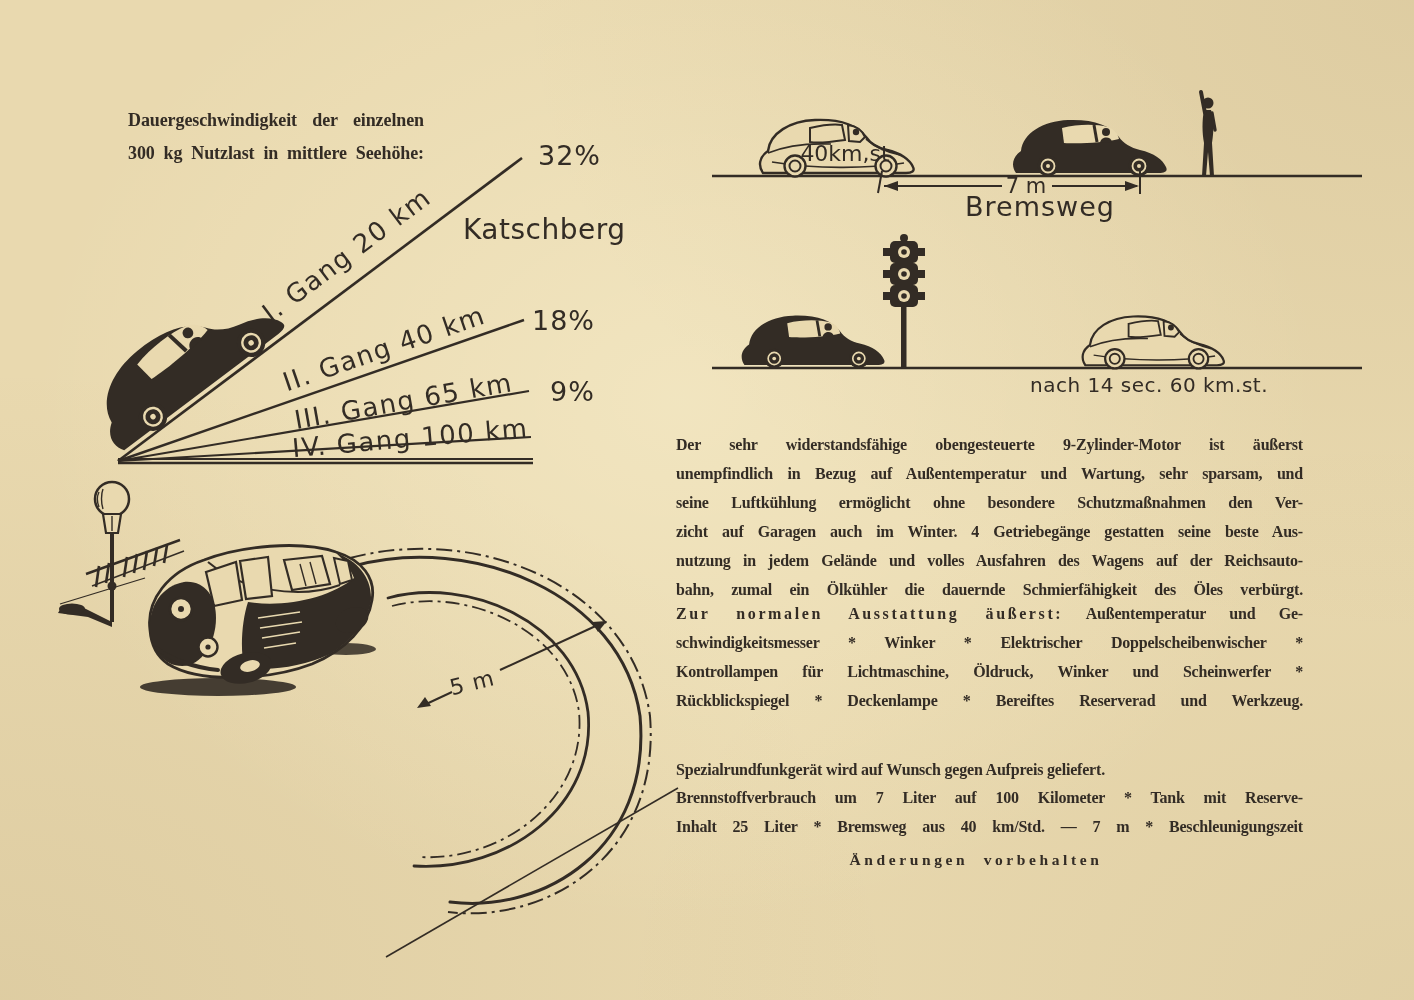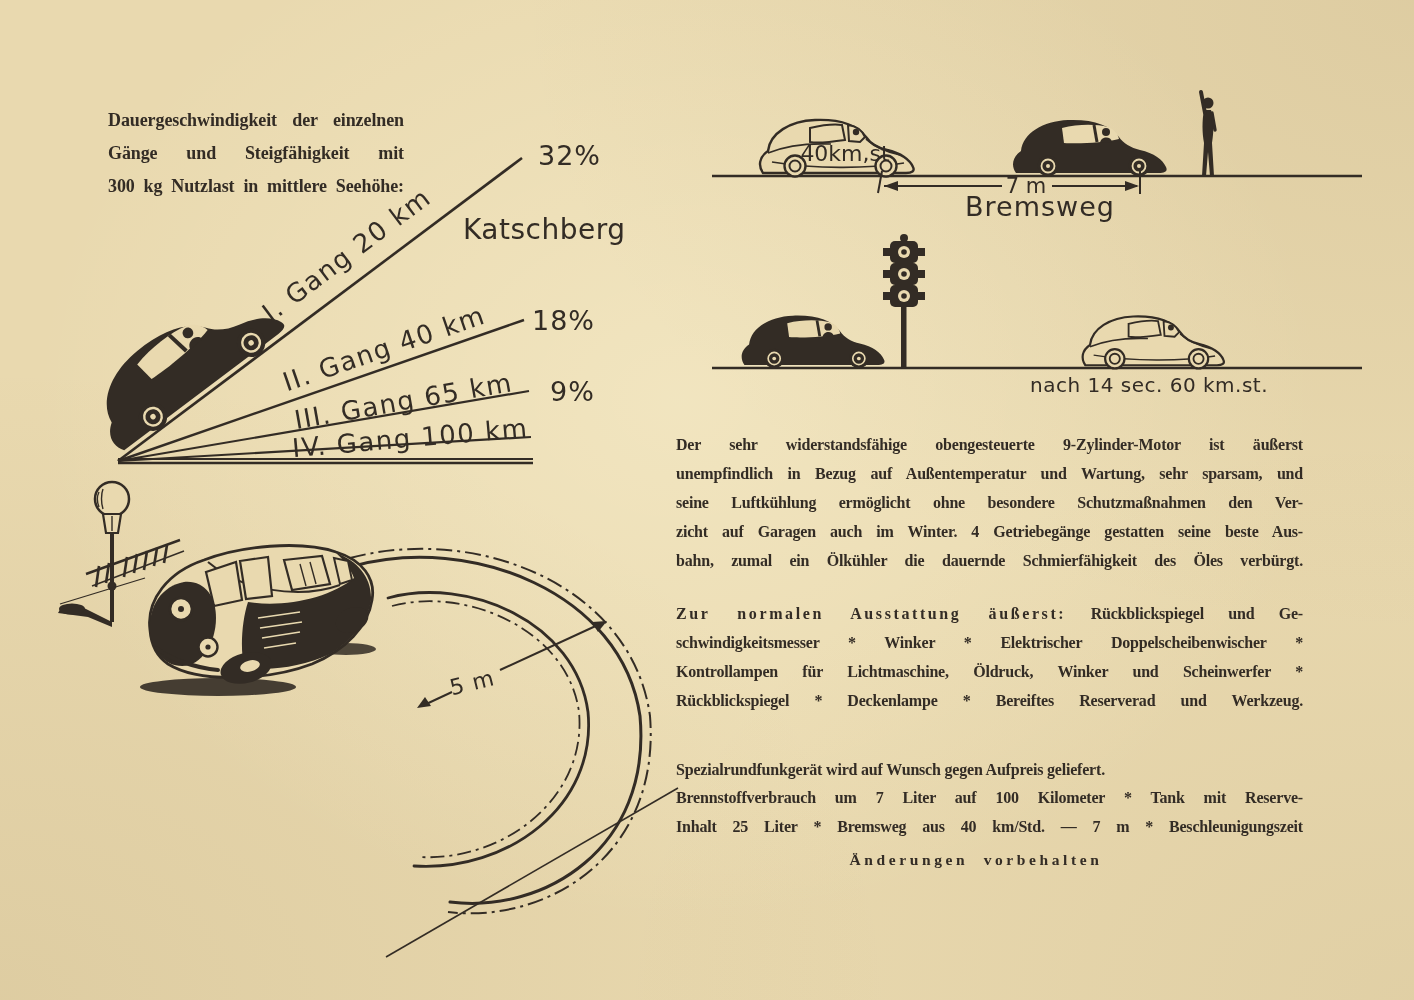--- a/index.html
+++ b/index.html
@@ -11,21 +11,21 @@
       radial-gradient(ellipse at 100% 0%, rgba(125,95,45,0.10), rgba(125,95,45,0) 45%),
       radial-gradient(ellipse at 0% 100%, rgba(125,95,45,0.10), rgba(125,95,45,0) 45%),
       radial-gradient(ellipse at 100% 100%, rgba(125,95,45,0.08), rgba(125,95,45,0) 40%);
     font-family:"Liberation Serif", serif;
     color:#332c25;
   }
   .abs{position:absolute;}
   svg{position:absolute; left:0; top:0;}
   
   .intro{
-    left:108px; top:104px; width:296px;
+    left:128px; top:104px; width:296px;
     font-weight:700; font-size:18px; line-height:33px; letter-spacing:-0.1px;
   }
   .para{
     left:676px; width:627px;
     font-weight:700; font-size:16px; line-height:29px; letter-spacing:-0.2px;
   }
   .p1{top:430px;} .p2{top:599px;} .p3{top:755px;} .p4{top:754px;margin-top:29px;}
   .line{text-align:justify; text-align-last:justify;}
   .line.free{text-align:left; text-align-last:auto;}
   .gesperrt{letter-spacing:2.6px;}
@@ -231,34 +231,34 @@
         <ellipse cx="250" cy="666" rx="10" ry="5.5" transform="rotate(-14 250 666)" fill="#e9d9af"></ellipse>
         <ellipse cx="352" cy="620" rx="17" ry="12" transform="rotate(-24 352 620)" fill="#332c25"></ellipse>
 
         <path d="M156,648 C172,660 196,668 218,670" fill="none" stroke="#332c25" stroke-width="4" stroke-linecap="round"></path>
       </g>
     </g>
   </svg>
 
   <div class="abs intro">
     <div class="line">Dauergeschwindigkeit der einzelnen</div>
-    <div class="line">Gänge und Steigfähigkeit mit</div>
     <div class="line">300 kg Nutzlast in mittlere Seehöhe:</div>
   </div>
 
   <div class="abs para p1">
     <div class="line">Der sehr widerstandsfähige obengesteuerte 9-Zylinder-Motor ist äußerst</div>
     <div class="line">unempfindlich in Bezug auf Außentemperatur und Wartung, sehr sparsam, und</div>
     <div class="line">seine Luftkühlung ermöglicht ohne besondere Schutzmaßnahmen den Ver-</div>
     <div class="line">zicht auf Garagen auch im Winter. 4 Getriebegänge gestatten seine beste Aus-</div>
+    <div class="line">nutzung in jedem Gelände und volles Ausfahren des Wagens auf der Reichsauto-</div>
     <div class="line">bahn, zumal ein Ölkühler die dauernde Schmierfähigkeit des Öles verbürgt.</div>
   </div>
 
   <div class="abs para p2">
-    <div class="line"><span class="gesperrt">Zur normalen Ausstattung äußerst:</span><span> Rückblickspiegel und Ge-</span></div>
+    <div class="line"><span class="gesperrt">Zur normalen Ausstattung äußerst:</span><span> Außentemperatur und Ge-</span></div>
     <div class="line">schwindigkeitsmesser * Winker * Elektrischer Doppelscheibenwischer *</div>
     <div class="line">Kontrollampen für Lichtmaschine, Öldruck, Winker und Scheinwerfer *</div>
     <div class="line">Rückblickspiegel * Deckenlampe * Bereiftes Reserverad und Werkzeug.</div>
   </div>
 
   <div class="abs para p3">
     <div class="line free">Spezialrundfunkgerät wird auf Wunsch gegen Aufpreis geliefert.</div>
   </div>
 
   <div class="abs para p4">

